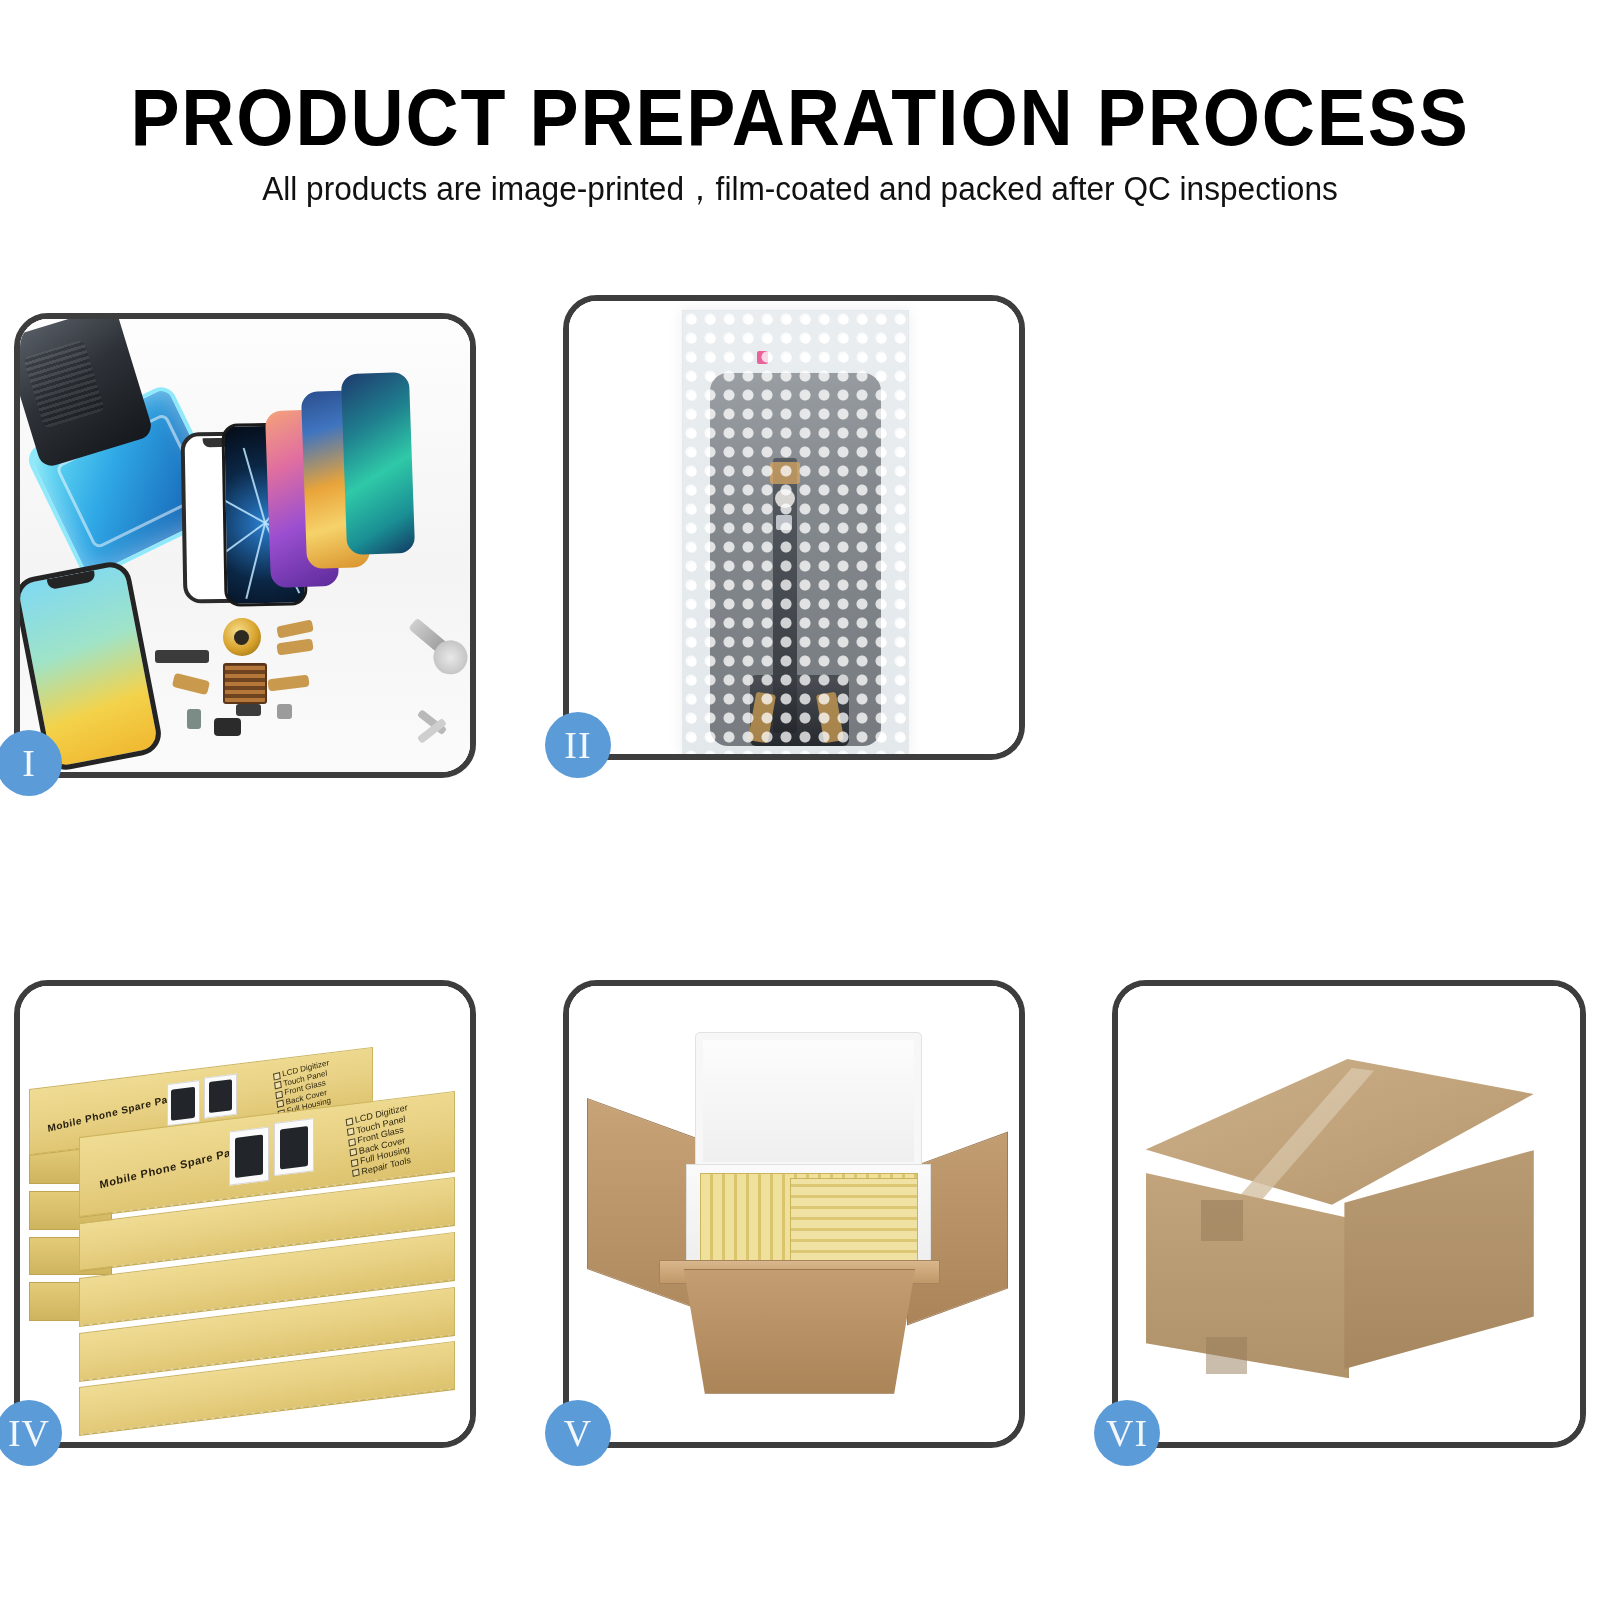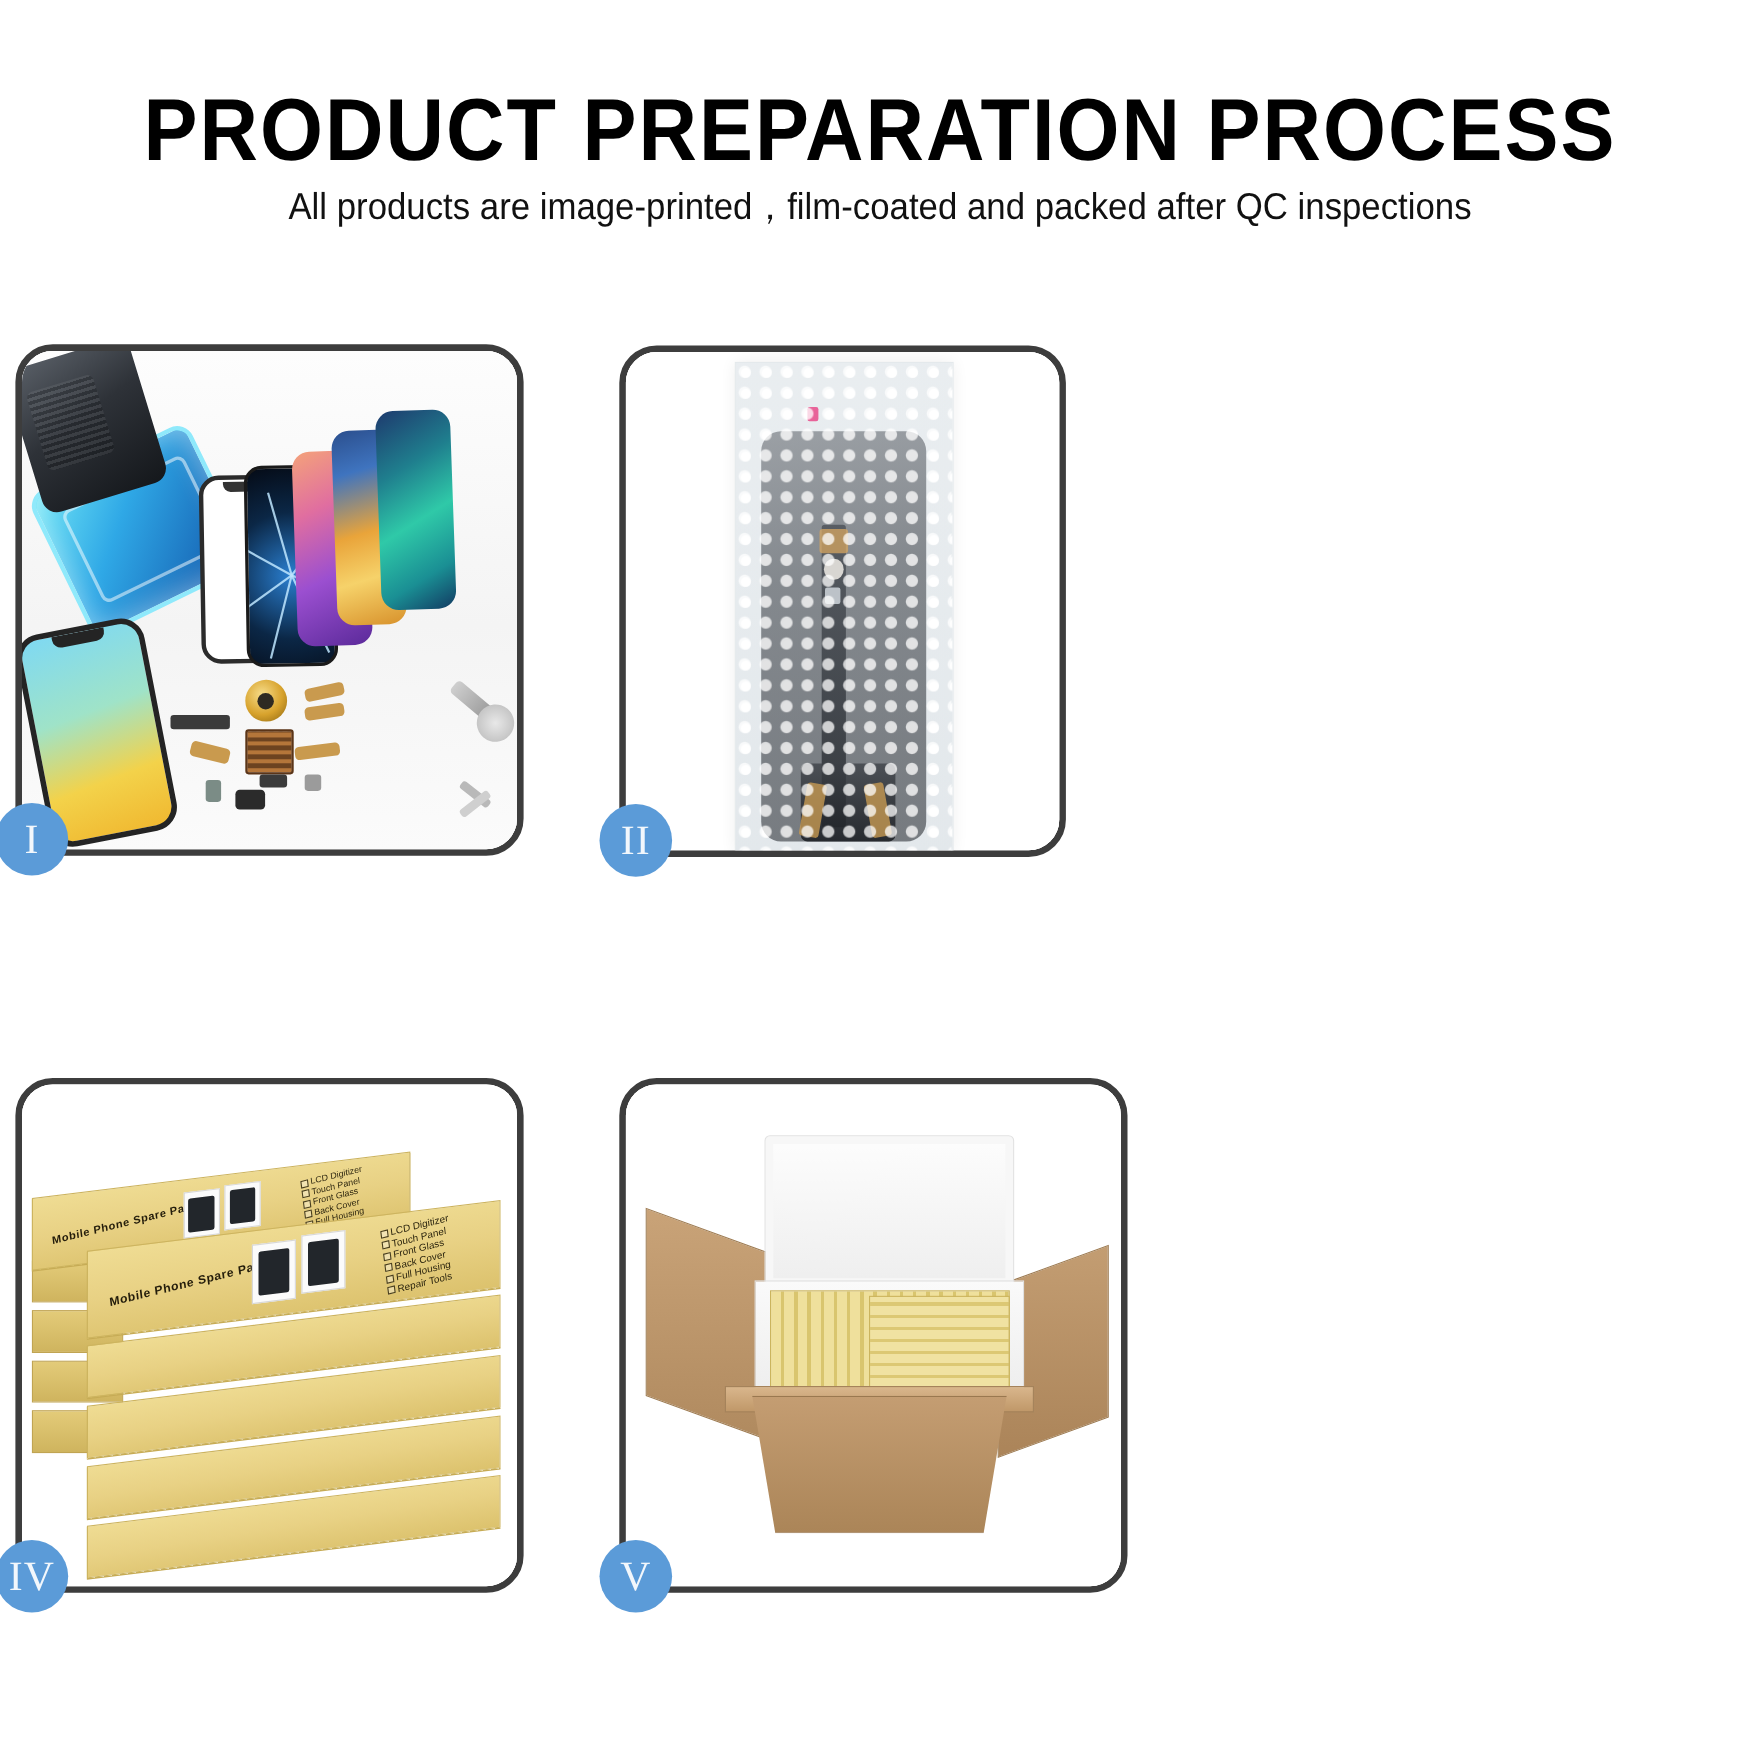--- a/index.html
+++ b/index.html
@@ -391,21 +391,21 @@
         <div class="chip" style="left:37%;top:86%;width:3.2%;height:4.4%;background:#7b8c86;"></div>
         <div class="chip" style="left:43%;top:88%;width:6%;height:4%;background:#2b2b2b;border-radius:4px;"></div>
         <div class="brush" style="left:86%;top:69%;width:11%;height:3%;"></div>
         <div class="chip" style="left:88%;top:88%;width:7%;height:1.8%;background:#b9b9b9;transform:rotate(38deg);"></div>
         <div class="chip" style="left:88%;top:90%;width:7%;height:1.8%;background:#cfcfcf;transform:rotate(-38deg);"></div>
       </div>
     </div>
     <div class="badge">I</div>
   </div>
 
-  <div class="panel" style="left:563px;top:314px;width:406px;height:465px;">
+  <div class="panel" style="left:563px;top:295px;width:462px;height:465px;">
     <div class="panel-photo">
       <div class="scene2">
         <div class="p2-sleeve">
           <div class="p2-lcd"></div>
           <div class="p2-flex"></div>
           <div class="p2-connector"></div>
           <div class="p2-dot"></div>
           <div class="p2-chip"></div>
           <div class="p2-pink"></div>
           <div class="p2-foot"></div>
@@ -474,14 +474,28 @@
         <div class="p5-foambody"></div>
         <div class="p5-goldrows"></div>
         <div class="p5-goldrows2"></div>
         <div class="p5-cartontop"></div>
         <div class="p5-cartonfront"></div>
       </div>
     </div>
     <div class="badge">V</div>
   </div>
 
+  <div class="panel" style="left:1112px;top:980px;width:474px;height:468px;">
+    <div class="panel-photo">
+      <div class="scene6">
+        <div class="p6-shadow"></div>
+        <div class="p6-top"></div>
+        <div class="p6-tape"></div>
+        <div class="p6-front"></div>
+        <div class="p6-side"></div>
+        <div class="p6-tab1"></div>
+        <div class="p6-tab2"></div>
+      </div>
+    </div>
+    <div class="badge">VI</div>
+  </div>
 
 </div>
 
 </body></html>

